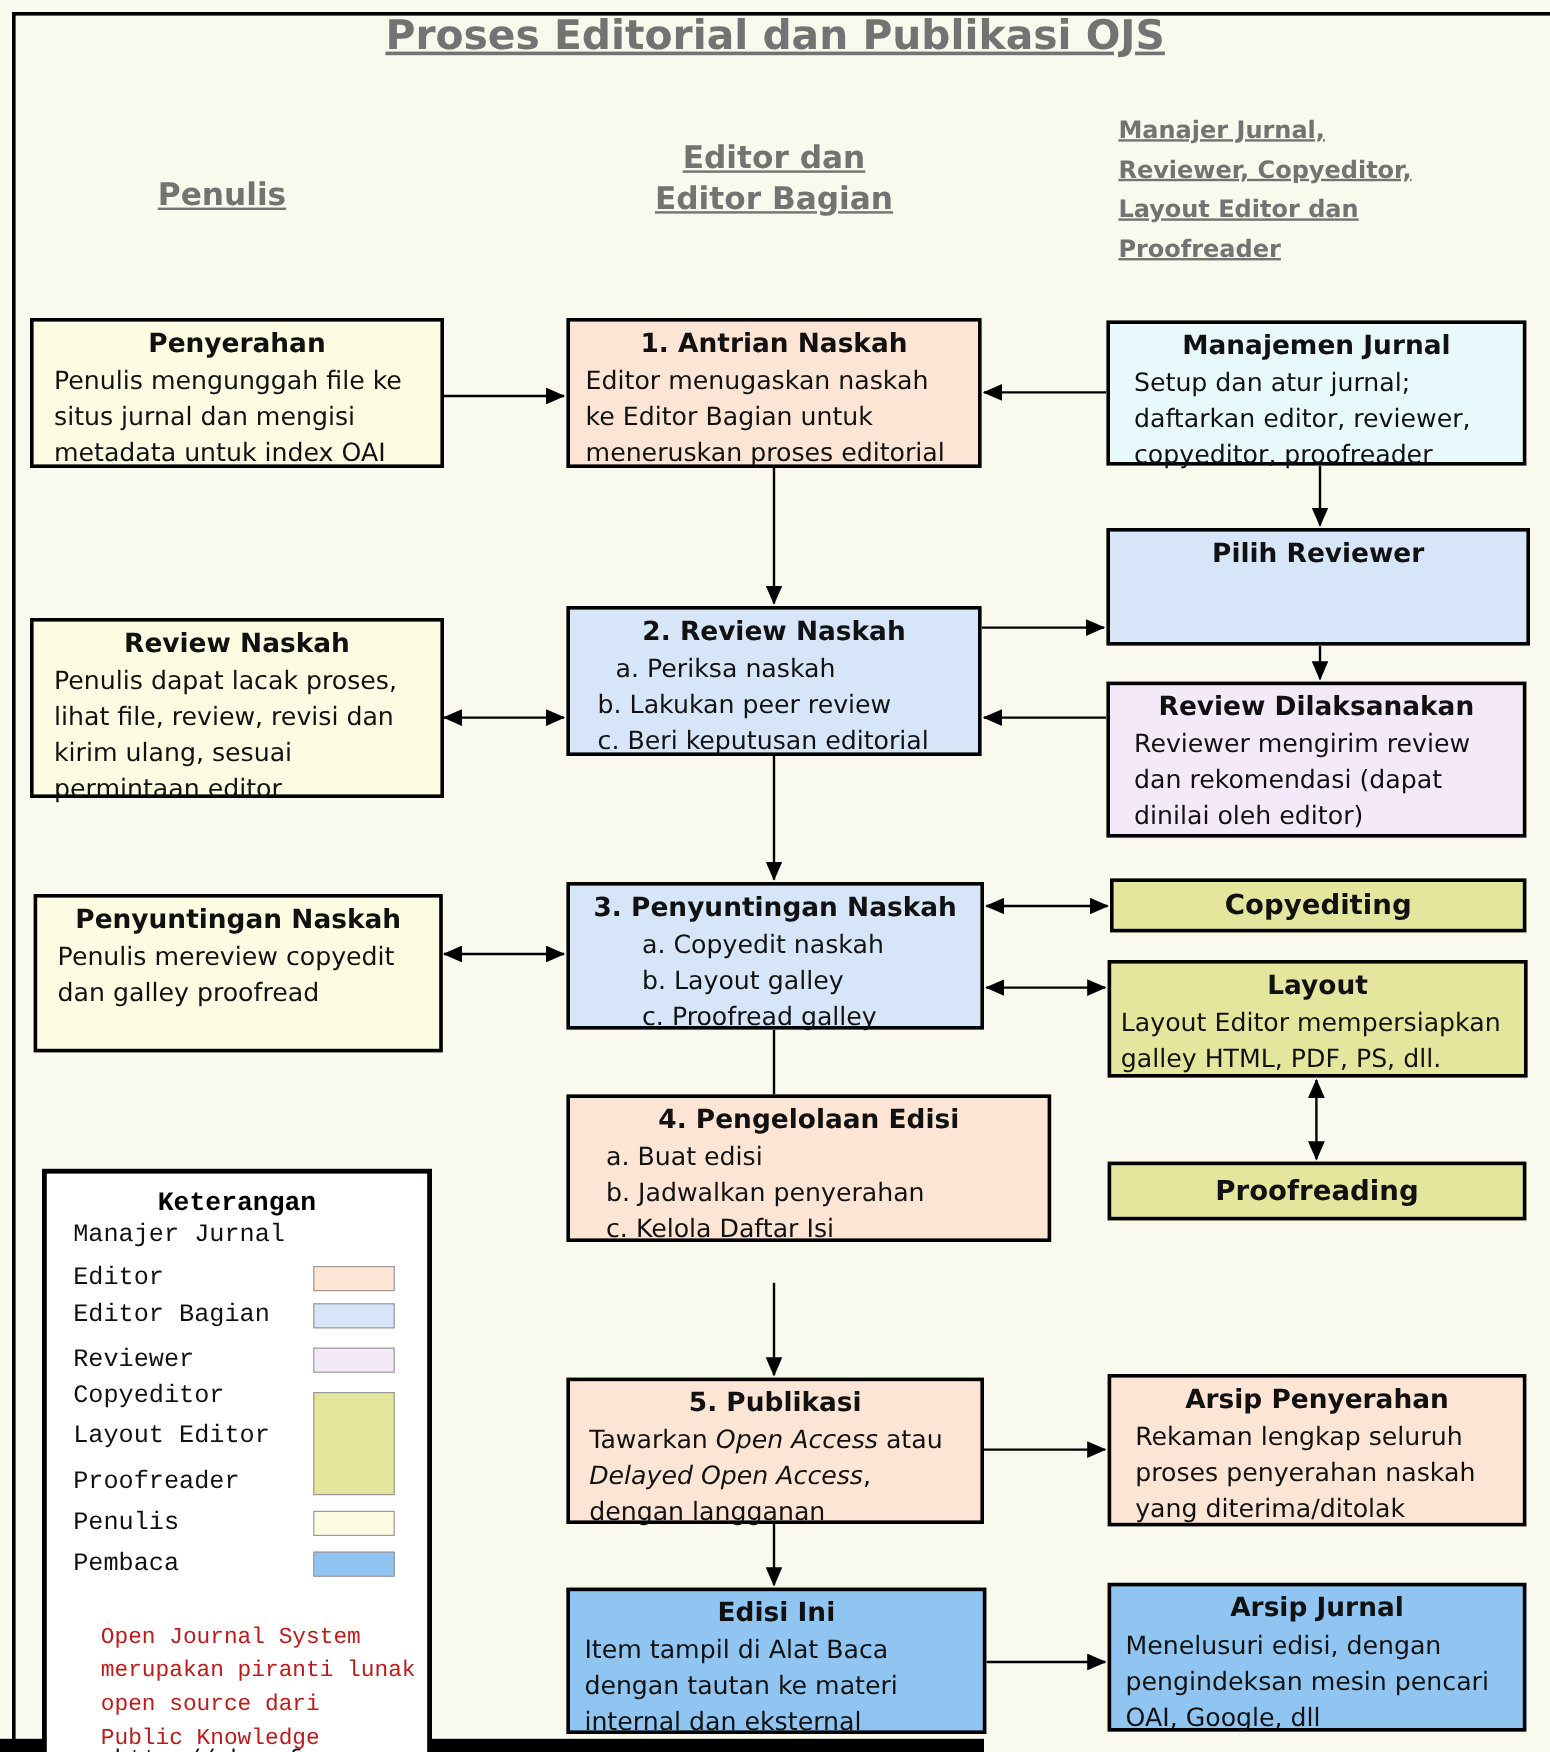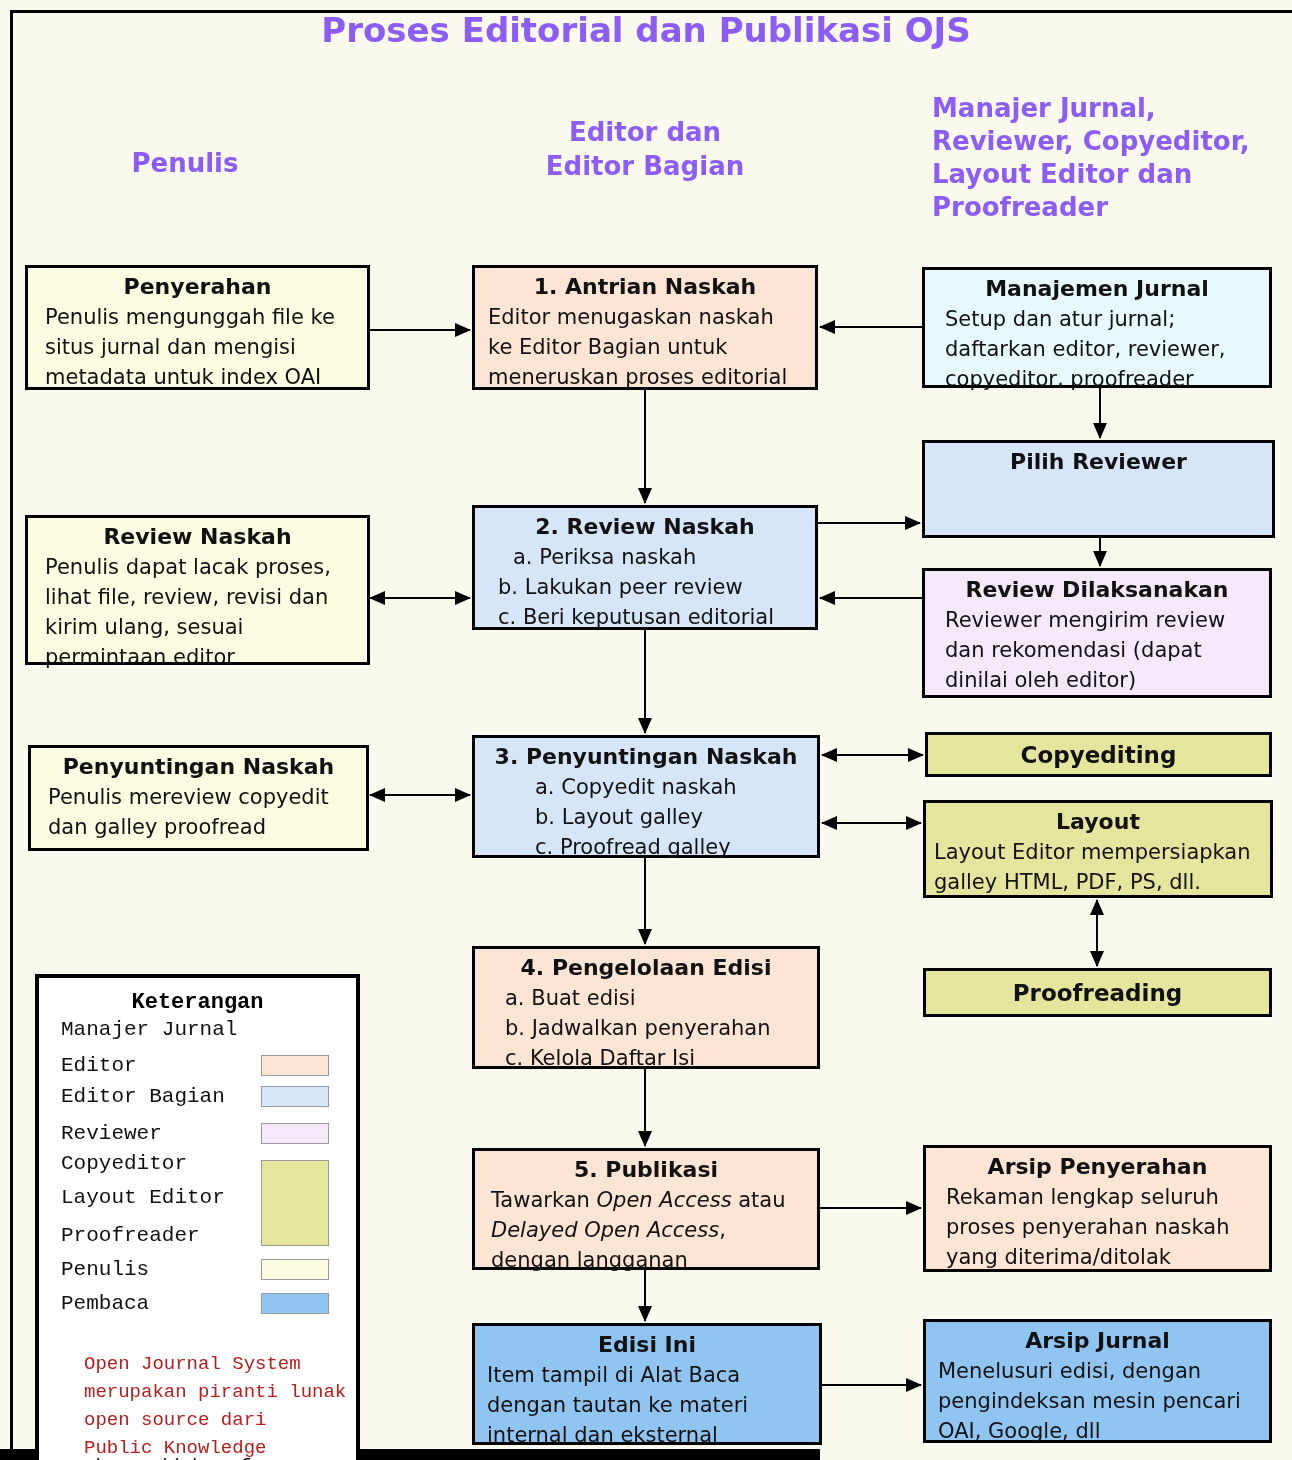--- a/index.html
+++ b/index.html
@@ -8,25 +8,25 @@
     background:#f9f9ee;
   }
   #canvas{
     position:relative;
     width:1292px;height:1460px;
     background:#f9f9ee;
     overflow:hidden;
   }
   .frame{position:absolute;background:#000;}
   #arrows{position:absolute;left:0;top:0;width:1292px;height:1460px;pointer-events:none;}
-  .hdr{position:absolute;font-weight:bold;color:#8b5cf6;}
+  .hdr{position:absolute;font-weight:bold;color:#737373;text-decoration:underline;}
   #main-title{left:0;top:10px;width:1292px;text-align:center;font-size:34px;}
   #hdr-penulis{left:90px;top:148px;width:190px;text-align:center;font-size:26px;}
   #hdr-editor{left:460px;top:115px;width:370px;text-align:center;font-size:26px;line-height:34px;white-space:pre-line;}
-  #hdr-manajer{left:932px;top:92px;width:350px;text-align:left;font-size:26px;line-height:33px;white-space:pre-line;}
+  #hdr-manajer{left:932px;top:92px;width:350px;text-align:left;font-size:20px;line-height:33px;white-space:pre-line;}
   .box{
     position:absolute;
     border:3px solid #000;
     box-sizing:border-box;
     color:#111;
     padding:4px 0 0 0;
   }
   .box .bt{font-weight:bold;font-size:22px;text-align:center;line-height:30px;}
   .box .bb{font-size:21px;line-height:30px;text-align:left;white-space:pre-line;}
   .box .bi{font-size:21px;line-height:30px;text-align:left;}
@@ -94,21 +94,21 @@
   </div>
 
   <div class="box" style="left: 25px; top: 515px; width: 345px; height: 150px; background: rgb(252, 252, 226);">
     <div class="bt">Review Naskah</div>
     <div class="bb" style="padding-left:17px;">Penulis dapat lacak proses,
 lihat file, review, revisi dan
 kirim ulang, sesuai
 permintaan editor</div>
   </div>
 
-  <div class="box" style="left: 28px; top: 745px; width: 341px; height: 106px; background: rgb(252, 252, 226);">
+  <div class="box" style="left: 28px; top: 745px; width: 341px; height: 132px; background: rgb(252, 252, 226);">
     <div class="bt">Penyuntingan Naskah</div>
     <div class="bb" style="padding-left:17px;">Penulis mereview copyedit
 dan galley proofread</div>
   </div>
 
   <div class="box" style="left: 472px; top: 265px; width: 346px; height: 125px; background: rgb(252, 229, 213);">
     <div class="bt">1. Antrian Naskah</div>
     <div class="bb" style="padding-left:13px;">Editor menugaskan naskah
 ke Editor Bagian untuk
 meneruskan proses editorial</div>
@@ -121,21 +121,21 @@
     <div class="bi" style="padding-left:23px;">c. Beri keputusan editorial</div>
   </div>
 
   <div class="box" style="left: 472px; top: 735px; width: 348px; height: 123px; background: rgb(214, 230, 248);">
     <div class="bt">3. Penyuntingan Naskah</div>
     <div class="bi" style="padding-left:60px;">a. Copyedit naskah</div>
     <div class="bi" style="padding-left:60px;">b. Layout galley</div>
     <div class="bi" style="padding-left:60px;">c. Proofread galley</div>
   </div>
 
-  <div class="box" style="left: 472px; top: 946px; width: 348px; height: 123px; background: rgb(252, 229, 213);">
+  <div class="box" style="left: 472px; top: 912px; width: 404px; height: 123px; background: rgb(252, 229, 213);">
     <div class="bt">4. Pengelolaan Edisi</div>
     <div class="bi" style="padding-left:30px;">a. Buat edisi</div>
     <div class="bi" style="padding-left:30px;">b. Jadwalkan penyerahan</div>
     <div class="bi" style="padding-left:30px;">c. Kelola Daftar Isi</div>
   </div>
 
   <div class="box" style="left: 472px; top: 1148px; width: 348px; height: 122px; background: rgb(252, 229, 213);">
     <div class="bt">5. Publikasi</div>
     <div class="bb" style="padding-left:16px;"><span>Tawarkan </span><span class="it">Open Access</span><span> atau
 </span><span class="it">Delayed Open Access</span><span>,

